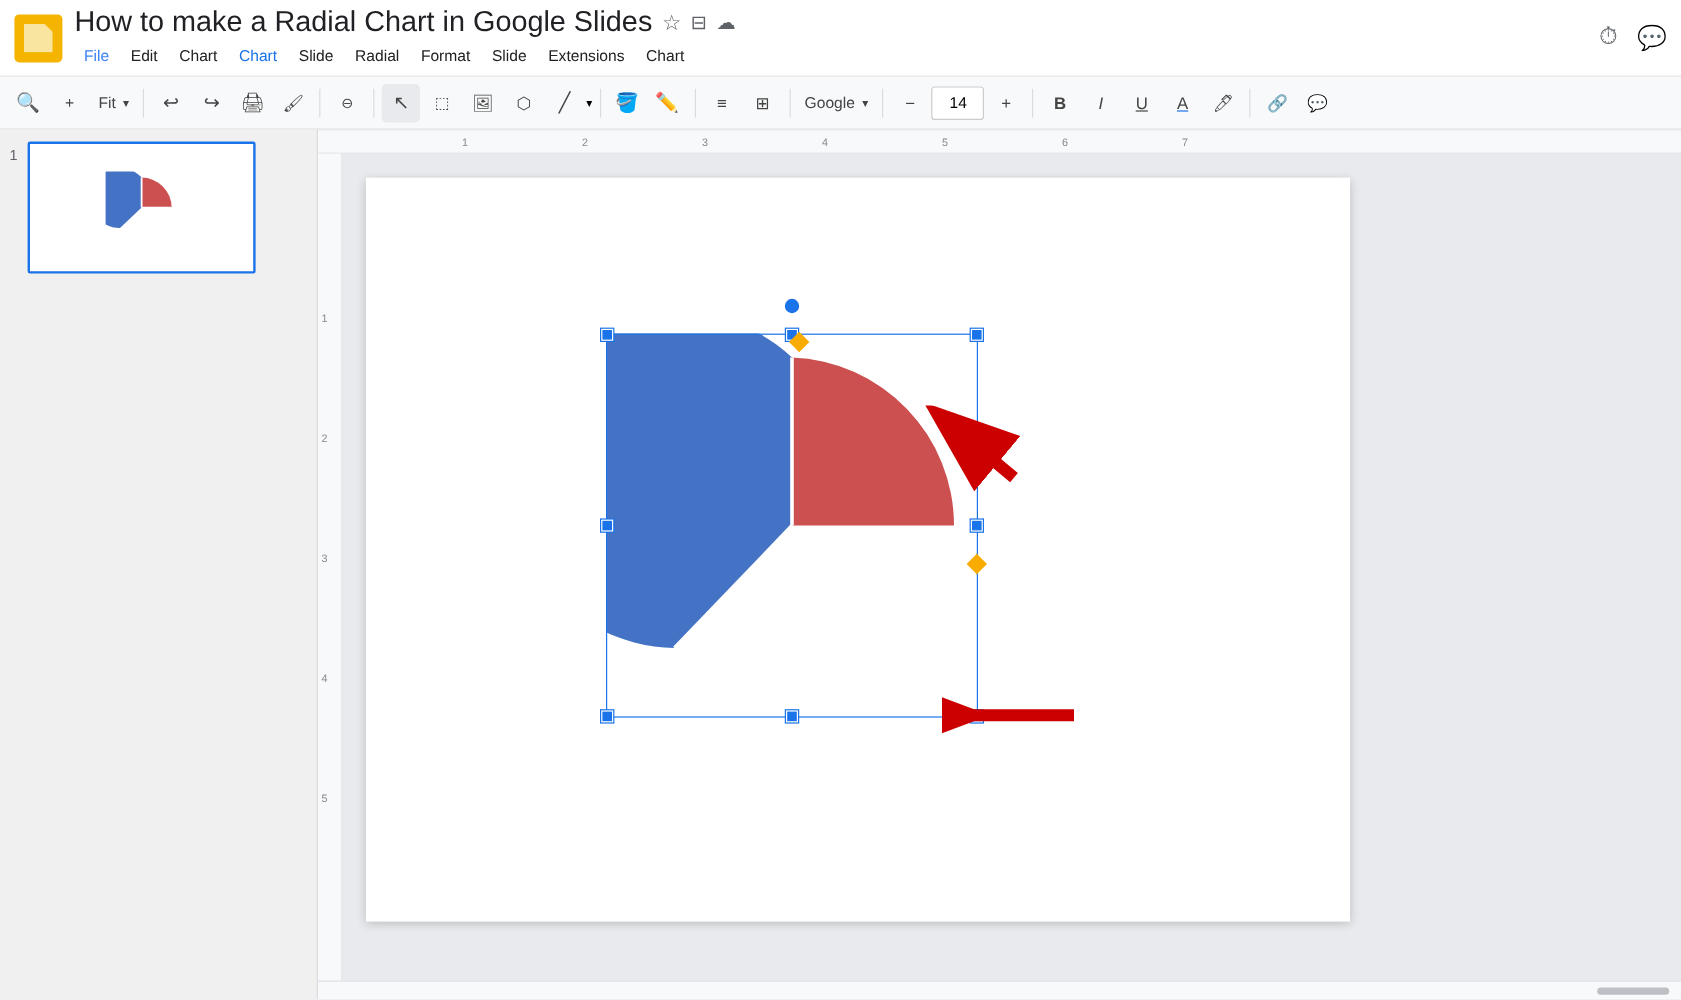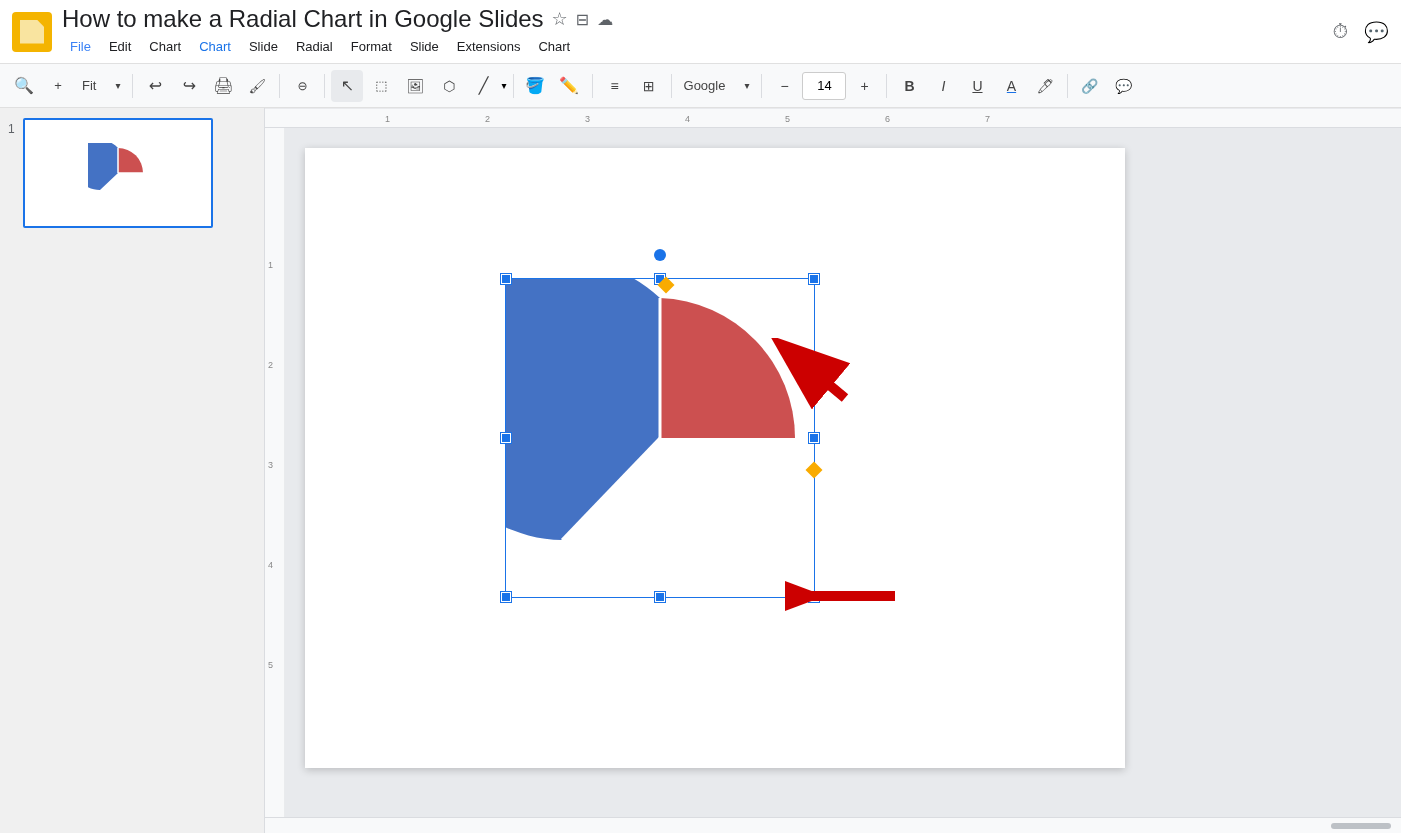--- a/index.html
+++ b/index.html
@@ -53,21 +53,21 @@
       display: flex; align-items: center; justify-content: center;
       width: 32px; height: 32px;
       border-radius: 4px;
       cursor: pointer;
       color: #444;
       font-size: 16px;
       border: none; background: transparent;
     }
     .tb-separator { width: 1px; height: 24px; background: #dadce0; margin: 0 4px; }
     .tb-dropdown {
-      display: flex; align-items: center; gap: 19px;
+      display: flex; align-items: center; gap: 6px;
       padding: 0 6px; height: 32px;
       border-radius: 4px; cursor: pointer;
       font-size: 13px; color: #444;
       border: none; background: transparent;
     }
     #font-size-box {
       width: 44px; height: 28px;
       border: 1px solid #ccc; border-radius: 3px;
       text-align: center; font-size: 13px;
     }

